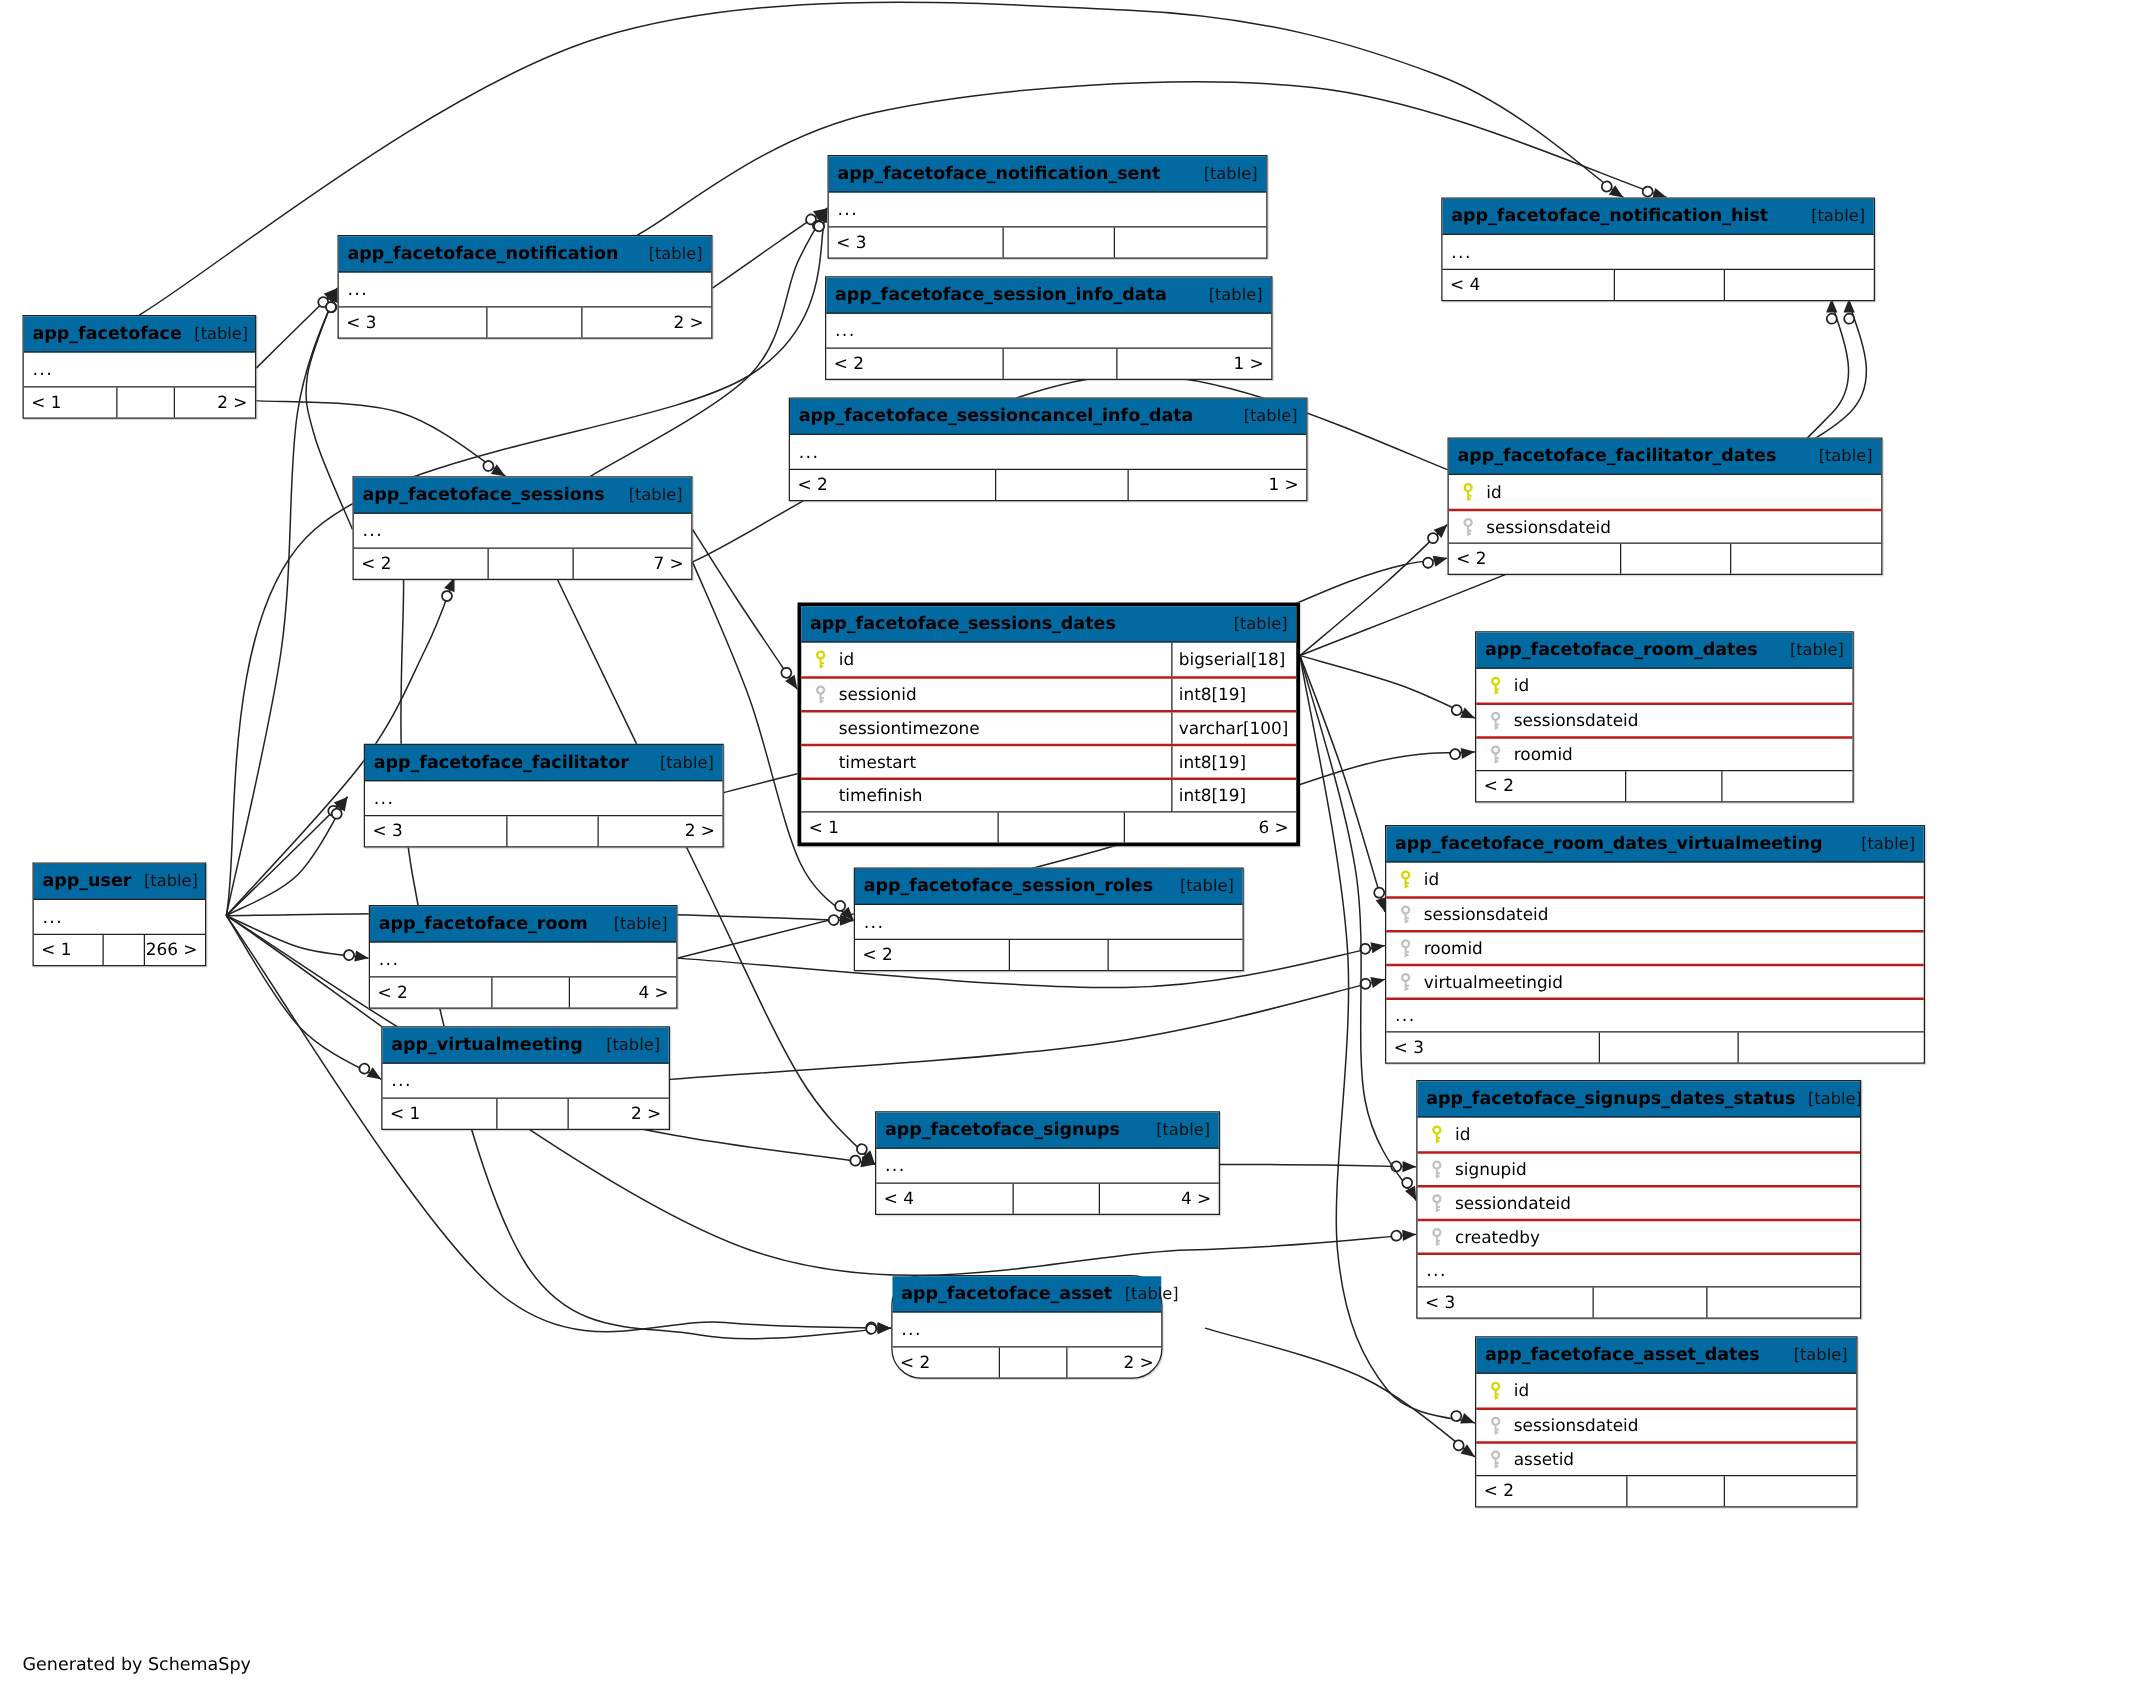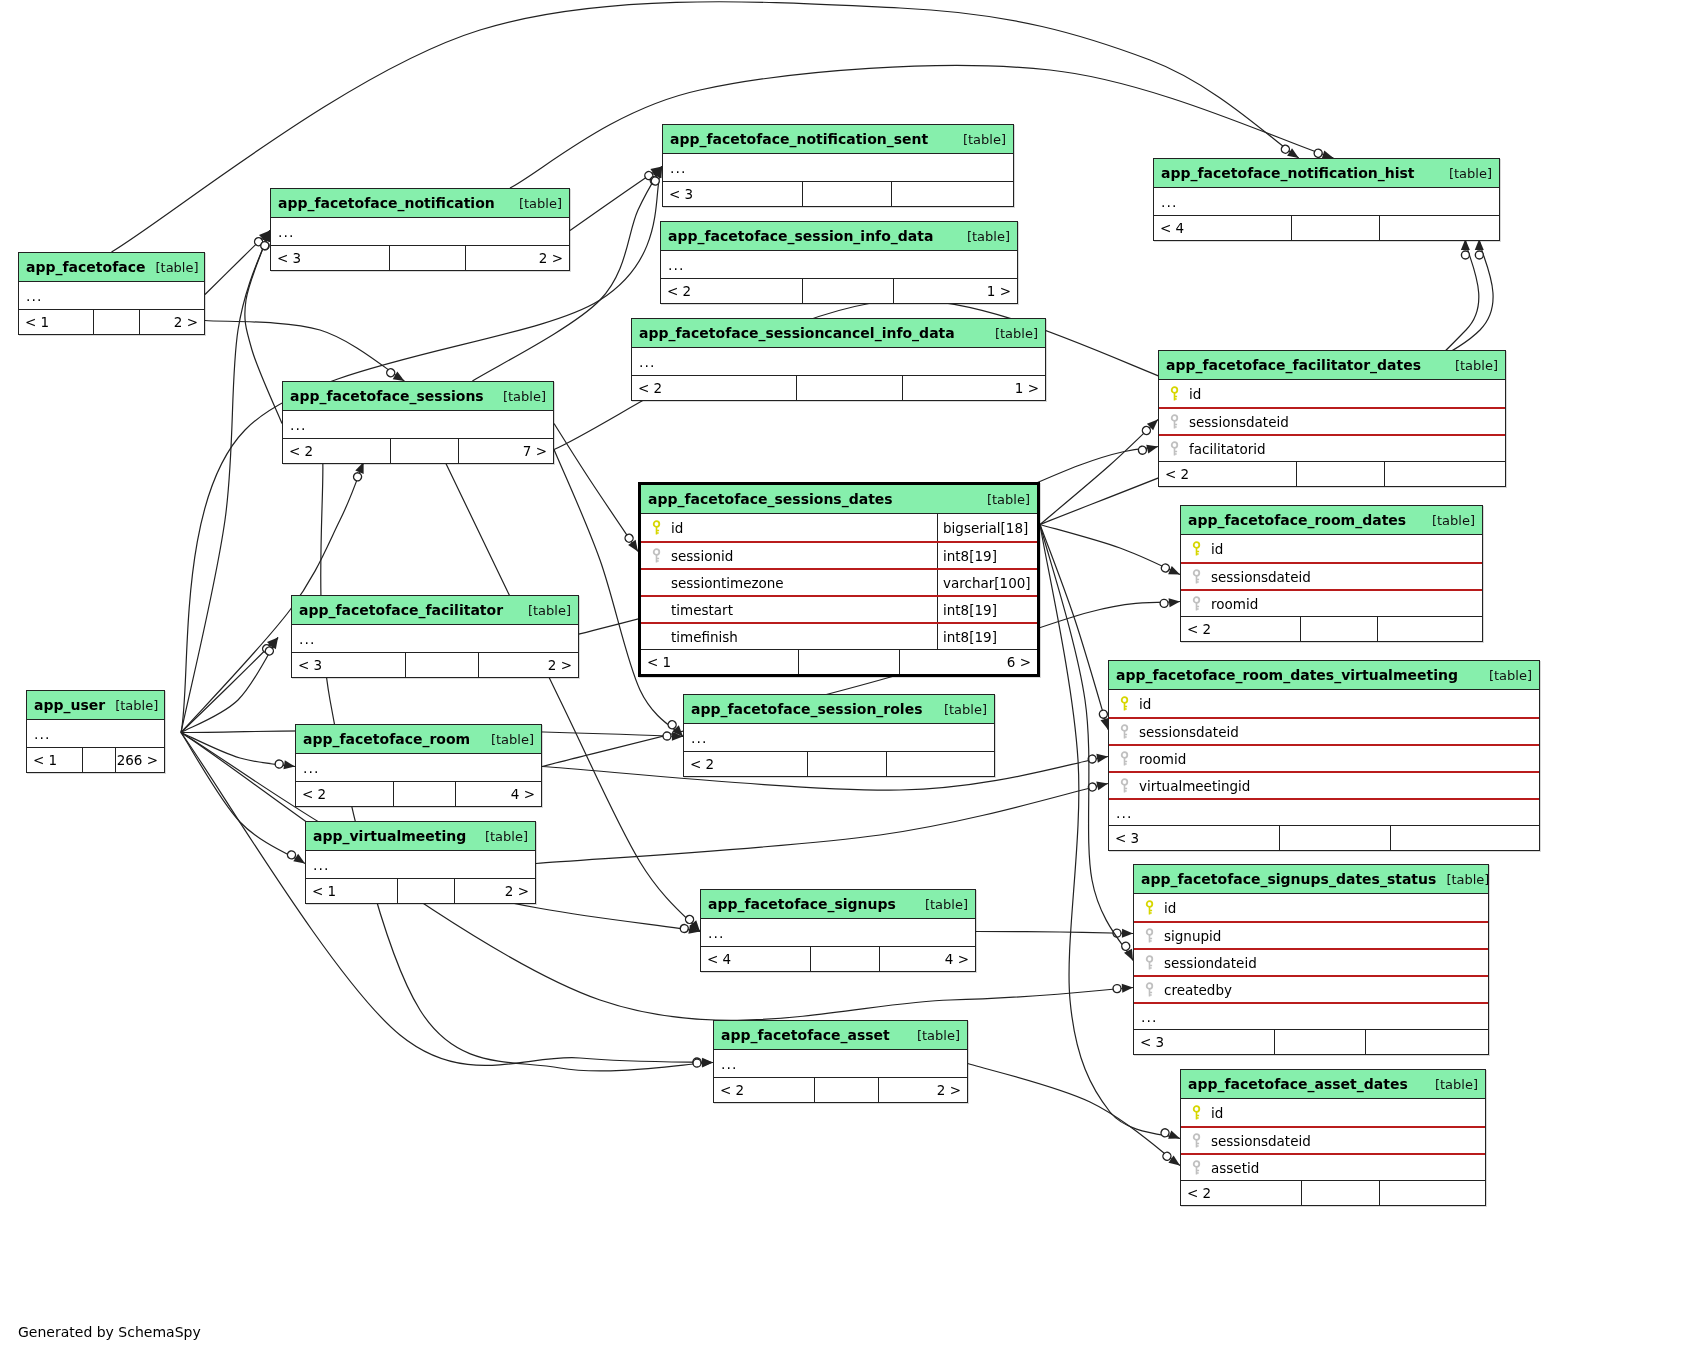--- a/index.html
+++ b/index.html
@@ -3,21 +3,21 @@
 <meta charset="utf-8">
 <style>
   html,body{margin:0;padding:0;background:#fff;}
   body{font-family:"DejaVu Sans","Liberation Sans",sans-serif;color:#000;}
   #canvas{position:relative;width:1707px;height:1361px;background:#fff;overflow:hidden;}
   #rel-svg{position:absolute;left:0;top:0;z-index:1;}
   .tbl{position:absolute;z-index:2;background:#fff;border:1px solid #222;box-sizing:border-box;
        box-shadow:1px 1px 0 rgba(0,0,0,0.15);}
   .tbl.focus{border:3px solid #000;}
   .tbl-head{height:29px;display:flex;align-items:center;justify-content:space-between;
-            padding:0 7px;background:#86efac;border-bottom:1px solid #222;box-sizing:border-box;}
+            padding:0 7px;background:#0369a1;border-bottom:1px solid #222;box-sizing:border-box;}
   .tbl-name{font-weight:bold;font-size:14px;white-space:nowrap;}
   .tbl-tag{font-size:13px;color:#111;white-space:nowrap;margin-left:10px;}
   .tbl-row{height:27px;display:flex;align-items:center;box-sizing:border-box;font-size:13.5px;}
   .tbl-row + .tbl-row{border-top:2px solid #b91c1c;}
   .tbl-row .keycell{width:30px;display:flex;align-items:center;justify-content:center;flex:0 0 30px;}
   .tbl-row .fname{flex:1;white-space:nowrap;overflow:hidden;}
   .tbl-row .ftype{flex:0 0 100px;border-left:1px solid #222;align-self:stretch;display:flex;
                   align-items:center;padding-left:5px;box-sizing:border-box;white-space:nowrap;}
   .tbl-row.dots{padding-left:7px;font-size:14px;letter-spacing:1px;}
   .tbl-foot{height:25px;display:flex;border-top:1px solid #222;box-sizing:border-box;font-size:13.5px;}
@@ -176,29 +176,20 @@
       </div>
       <div class="tbl-row field">
         <span class="keycell">
           <svg width="11" height="16" viewBox="0 0 11 16">
             <circle cx="5.5" cy="4" r="2.8" fill="none" stroke="#c0c0c0" stroke-width="1.8"></circle>
             <path d="M5.5 6.8 V14.5 M5.5 10.5 h2.6 M5.5 13 h2.2" stroke="#c0c0c0" stroke-width="1.6" fill="none"></path>
           </svg>
         </span>
         <span class="fname">sessionsdateid</span>
       </div>
-      <div class="tbl-row field">
-        <span class="keycell">
-          <svg width="11" height="16" viewBox="0 0 11 16">
-            <circle cx="5.5" cy="4" r="2.8" fill="none" stroke="#c0c0c0" stroke-width="1.8"></circle>
-            <path d="M5.5 6.8 V14.5 M5.5 10.5 h2.6 M5.5 13 h2.2" stroke="#c0c0c0" stroke-width="1.6" fill="none"></path>
-          </svg>
-        </span>
-        <span class="fname">facilitatorid</span>
-      </div>
       <div class="tbl-foot">
         <span class="fc l">&lt; 2</span>
         <span class="fc m"></span>
         <span class="fc r"></span>
       </div>
     </div>
     <div class="tbl focus" style="left: 638px; top: 482px; width: 402px;">
       <div class="tbl-head">
         <span class="tbl-name">app_facetoface_sessions_dates</span>
         <span class="tbl-tag">[table]</span>
@@ -443,21 +434,21 @@
         </span>
         <span class="fname">createdby</span>
       </div>
       <div class="tbl-row dots">...</div>
       <div class="tbl-foot">
         <span class="fc l">&lt; 3</span>
         <span class="fc m"></span>
         <span class="fc r"></span>
       </div>
     </div>
-    <div class="tbl" style="left: 713px; top: 1020px; width: 255px;">
+    <div class="tbl" style="left: 713px; top: 1020px; width: 217px; border-radius: 24px;">
       <div class="tbl-head">
         <span class="tbl-name">app_facetoface_asset</span>
         <span class="tbl-tag">[table]</span>
       </div>
       <div class="tbl-row dots">...</div>
       <div class="tbl-foot">
         <span class="fc l">&lt; 2</span>
         <span class="fc m"></span>
         <span class="fc r">2 &gt;</span>
       </div>

